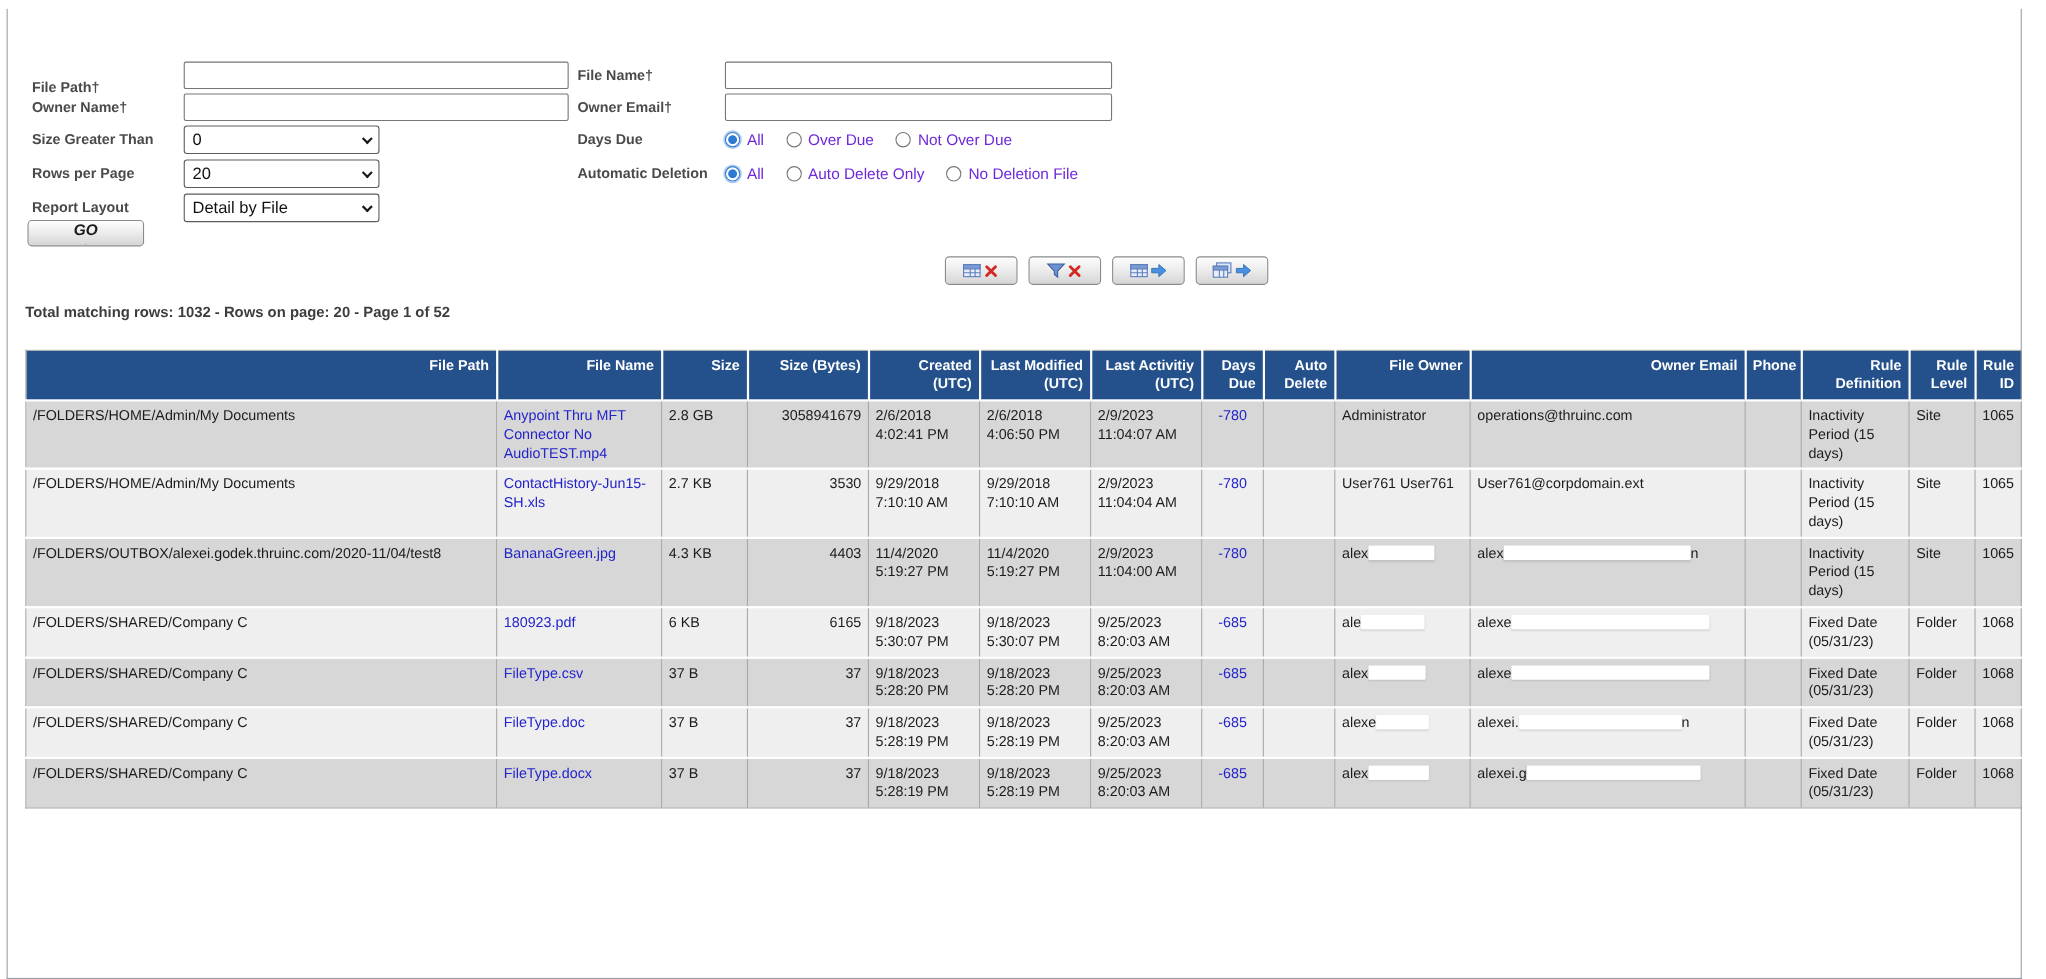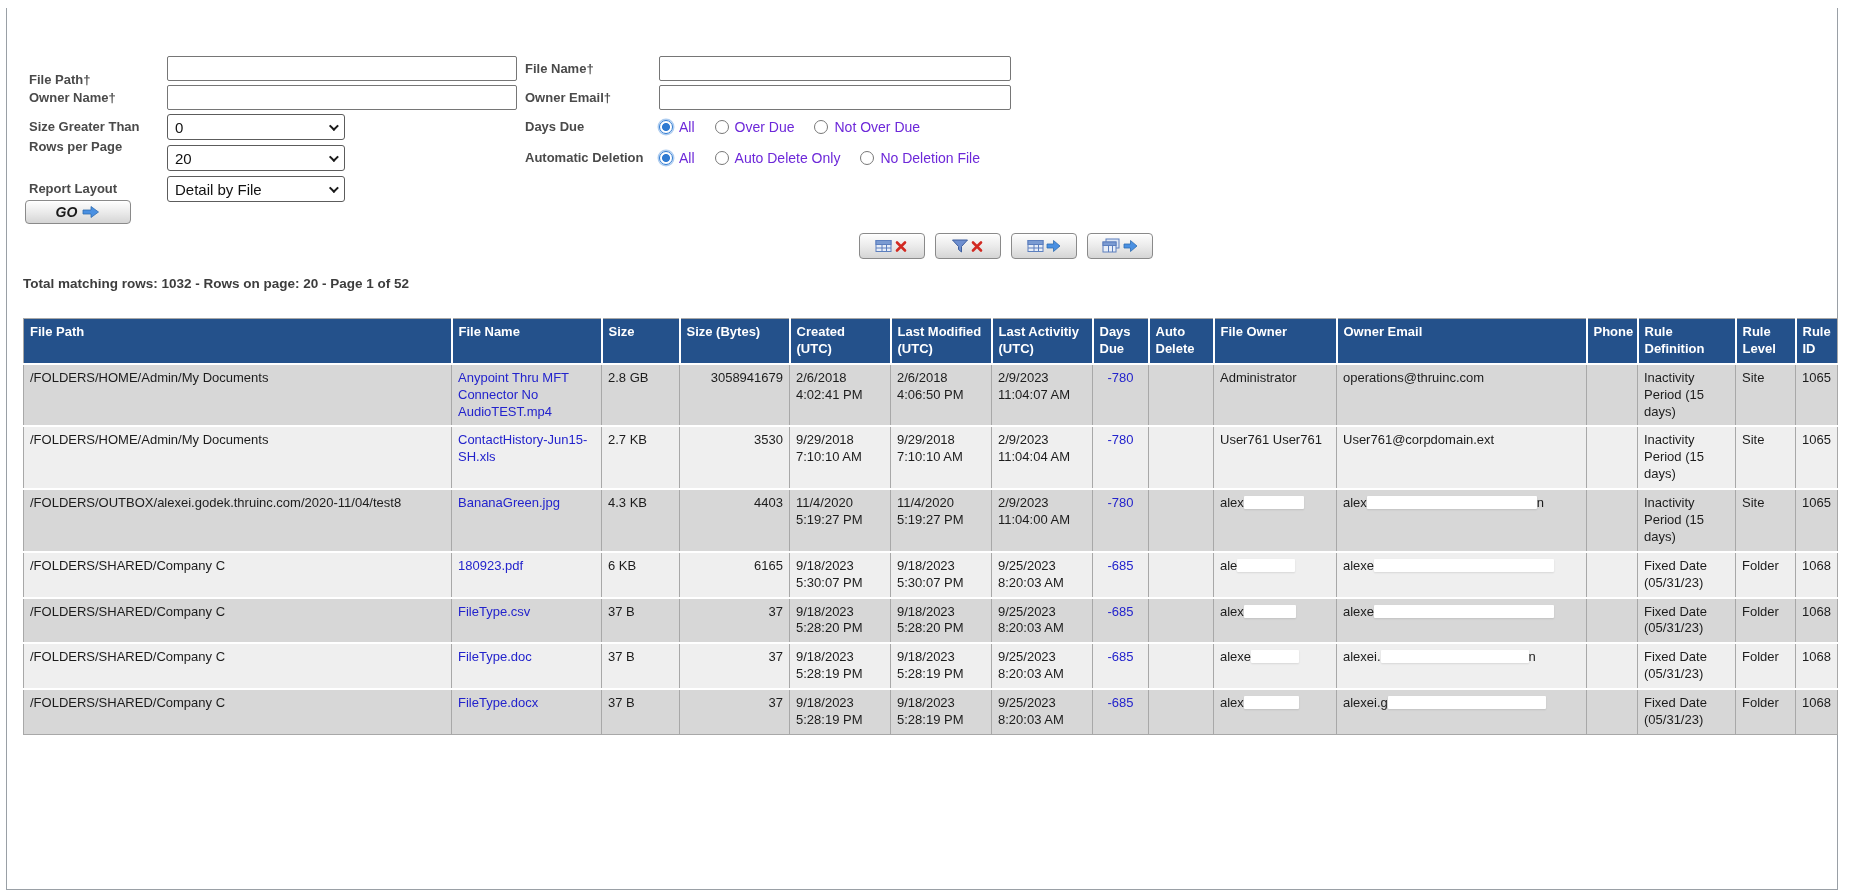--- a/index.html
+++ b/index.html
@@ -30,32 +30,32 @@
   .radio { display:inline-block; width:14px; height:14px; border-radius:50%;
     border:1px solid #787878; background:#fff; }
   .radio.checked { border:1px solid #2f7ad1;
     background:radial-gradient(circle, #2f7ad1 0 3.6px, #fff 4.4px);
     box-shadow:0 0 0 1.5px #aecdf0; }
   .radio-gap { width:8px; }
 
   .btn { border:1px solid #8a8a8a; border-radius:4px;
     background:linear-gradient(#fefefe, #e9e9e9 55%, #d5d5d5);
     box-shadow:inset 0 1px 0 #fff; cursor:pointer;
-    display:flex; align-items:center; justify-content:center; }
+    display:flex; align-items:center; justify-content:center;flex-direction:column; }
   .go-btn { position:absolute; left:18px; top:192px; width:106px; height:24px; gap:5px; }
   .go-txt { font-size:14px; font-weight:bold; font-style:italic; color:#1a1a1a; }
   .toolbar { position:absolute; left:852px; top:225px; display:flex; gap:10px; }
   .tool-btn { width:66px; height:26px; }
 
   .summary { position:absolute; left:16px; top:268px; font-size:13.5px; font-weight:bold; color:#3d3d3d; }
 
   table.report { position:absolute; left:16px; top:310px; width:1814px;
     border-collapse:collapse; table-layout:fixed; font-size:13px; color:#1c1c1c;
     border:1px solid #a8a8a8; }
-  table.report th { background:#24518b; color:#fff; text-align:left; vertical-align:top;
+  table.report th { background:#24518b; color:#fff; text-align:right; vertical-align:top;
     font-size:13px; font-weight:bold; padding:5px 6px; border-right:2px solid #fff; line-height:1.3; }
   table.report th:last-child { border-right:none; }
   table.report td { vertical-align:top; padding:5px 6px; border-right:1px solid #a8a8a8;
     border-top:2px solid #fff; line-height:1.3; word-wrap:break-word; }
   table.report td:last-child { border-right:none; }
   tr.r-odd td { background:#d7d7d7; }
   tr.r-even td { background:#efefef; }
   .num { text-align:right; }
   .ctr { text-align:center; }
   a.lnk { color:#2323cc; text-decoration:none; cursor:pointer; }
@@ -72,21 +72,21 @@
 
   <div class="lbl" style="left:22px; top:77px;">Owner Name†</div>
   <input class="txt" style="left: 160px; top: 77px; width: 350px;" value="">
 
   <div class="lbl" style="left:22px; top:106px;">Size Greater Than</div>
   <div class="sel" style="left:160px; top:106px;">
     <span>0</span>
     <span class="chev"></span>
   </div>
 
-  <div class="lbl" style="left:22px; top:126px;">Rows per Page</div>
+  <div class="lbl" style="left:22px; top:137px;">Rows per Page</div>
   <div class="sel" style="left:160px; top:137px;">
     <span>20</span>
     <span class="chev"></span>
   </div>
 
   <div class="lbl" style="left:22px; top:168px;">Report Layout</div>
   <div class="sel" style="left:160px; top:168px;gap:45px;">
     <span>Detail by File</span>
     <span class="chev"></span>
   </div>

